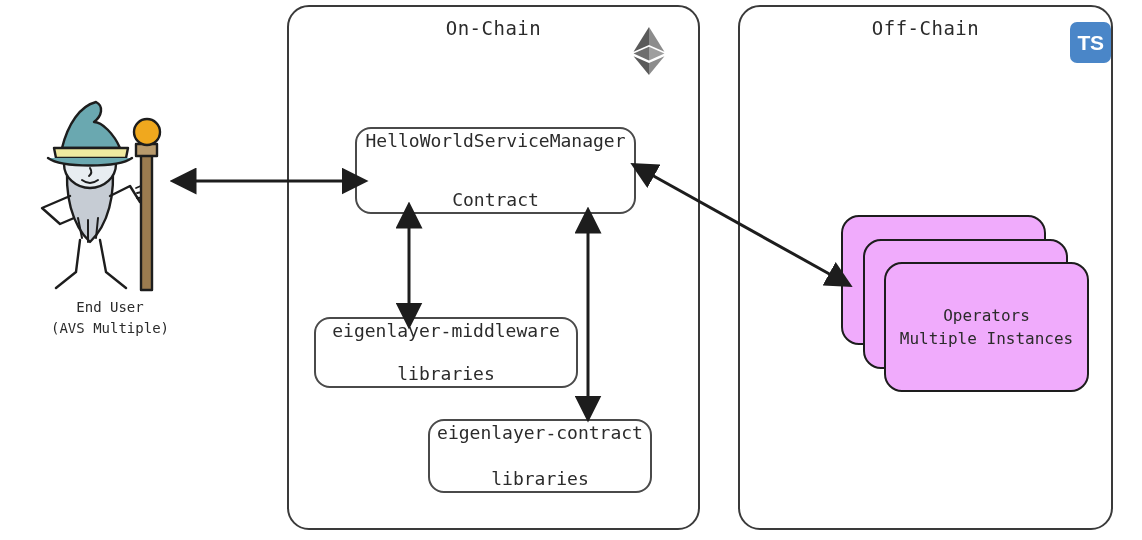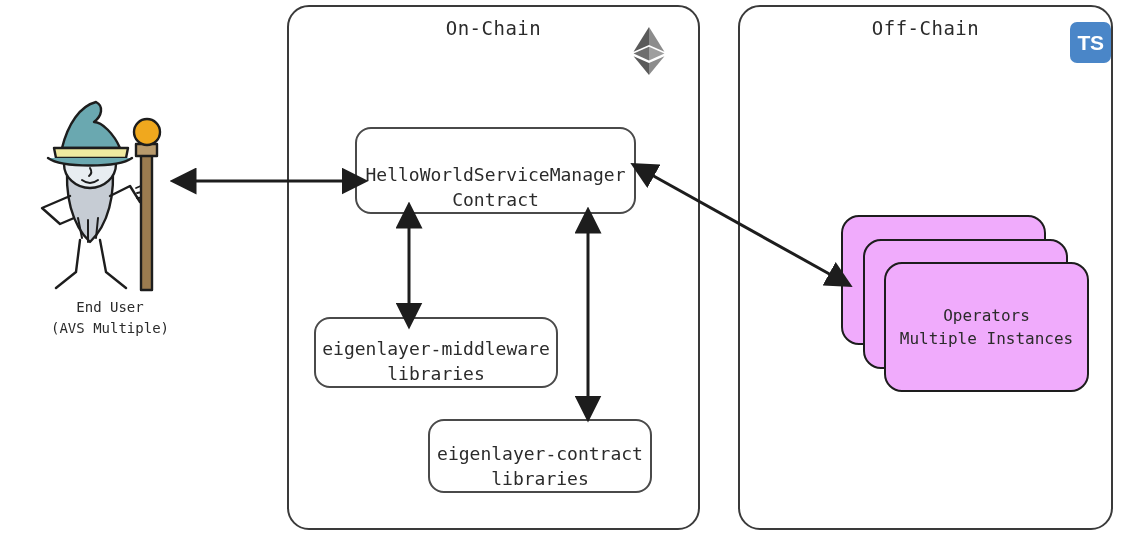--- a/index.html
+++ b/index.html
@@ -40,28 +40,28 @@
   
   .node {
     position: absolute;
     border: 2px solid #4a4a4a;
     border-radius: 16px;
     background: #ffffff;
     box-sizing: border-box;
     display: flex;
     flex-direction: column;
     align-items: center;
-    justify-content: flex-end;
+    justify-content: space-between;
     color: #2b2b2b;
     font-size: 18px;
     line-height: 1.35;
     text-align: center;
   }
   #node-service-manager { left: 355px; top: 127px; width: 281px; height: 87px; }
-  #node-middleware { left: 314px; top: 317px; width: 244px; height: 71px; }
+  #node-middleware { left: 314px; top: 317px; width: 264px; height: 71px; }
   #node-contract-libs { left: 428px; top: 419px; width: 224px; height: 74px; }
 
   
   .stack-card {
     position: absolute;
     border: 2px solid #1d1d1d;
     border-radius: 18px;
     background: #f0abfc;
     box-sizing: border-box;
   }

